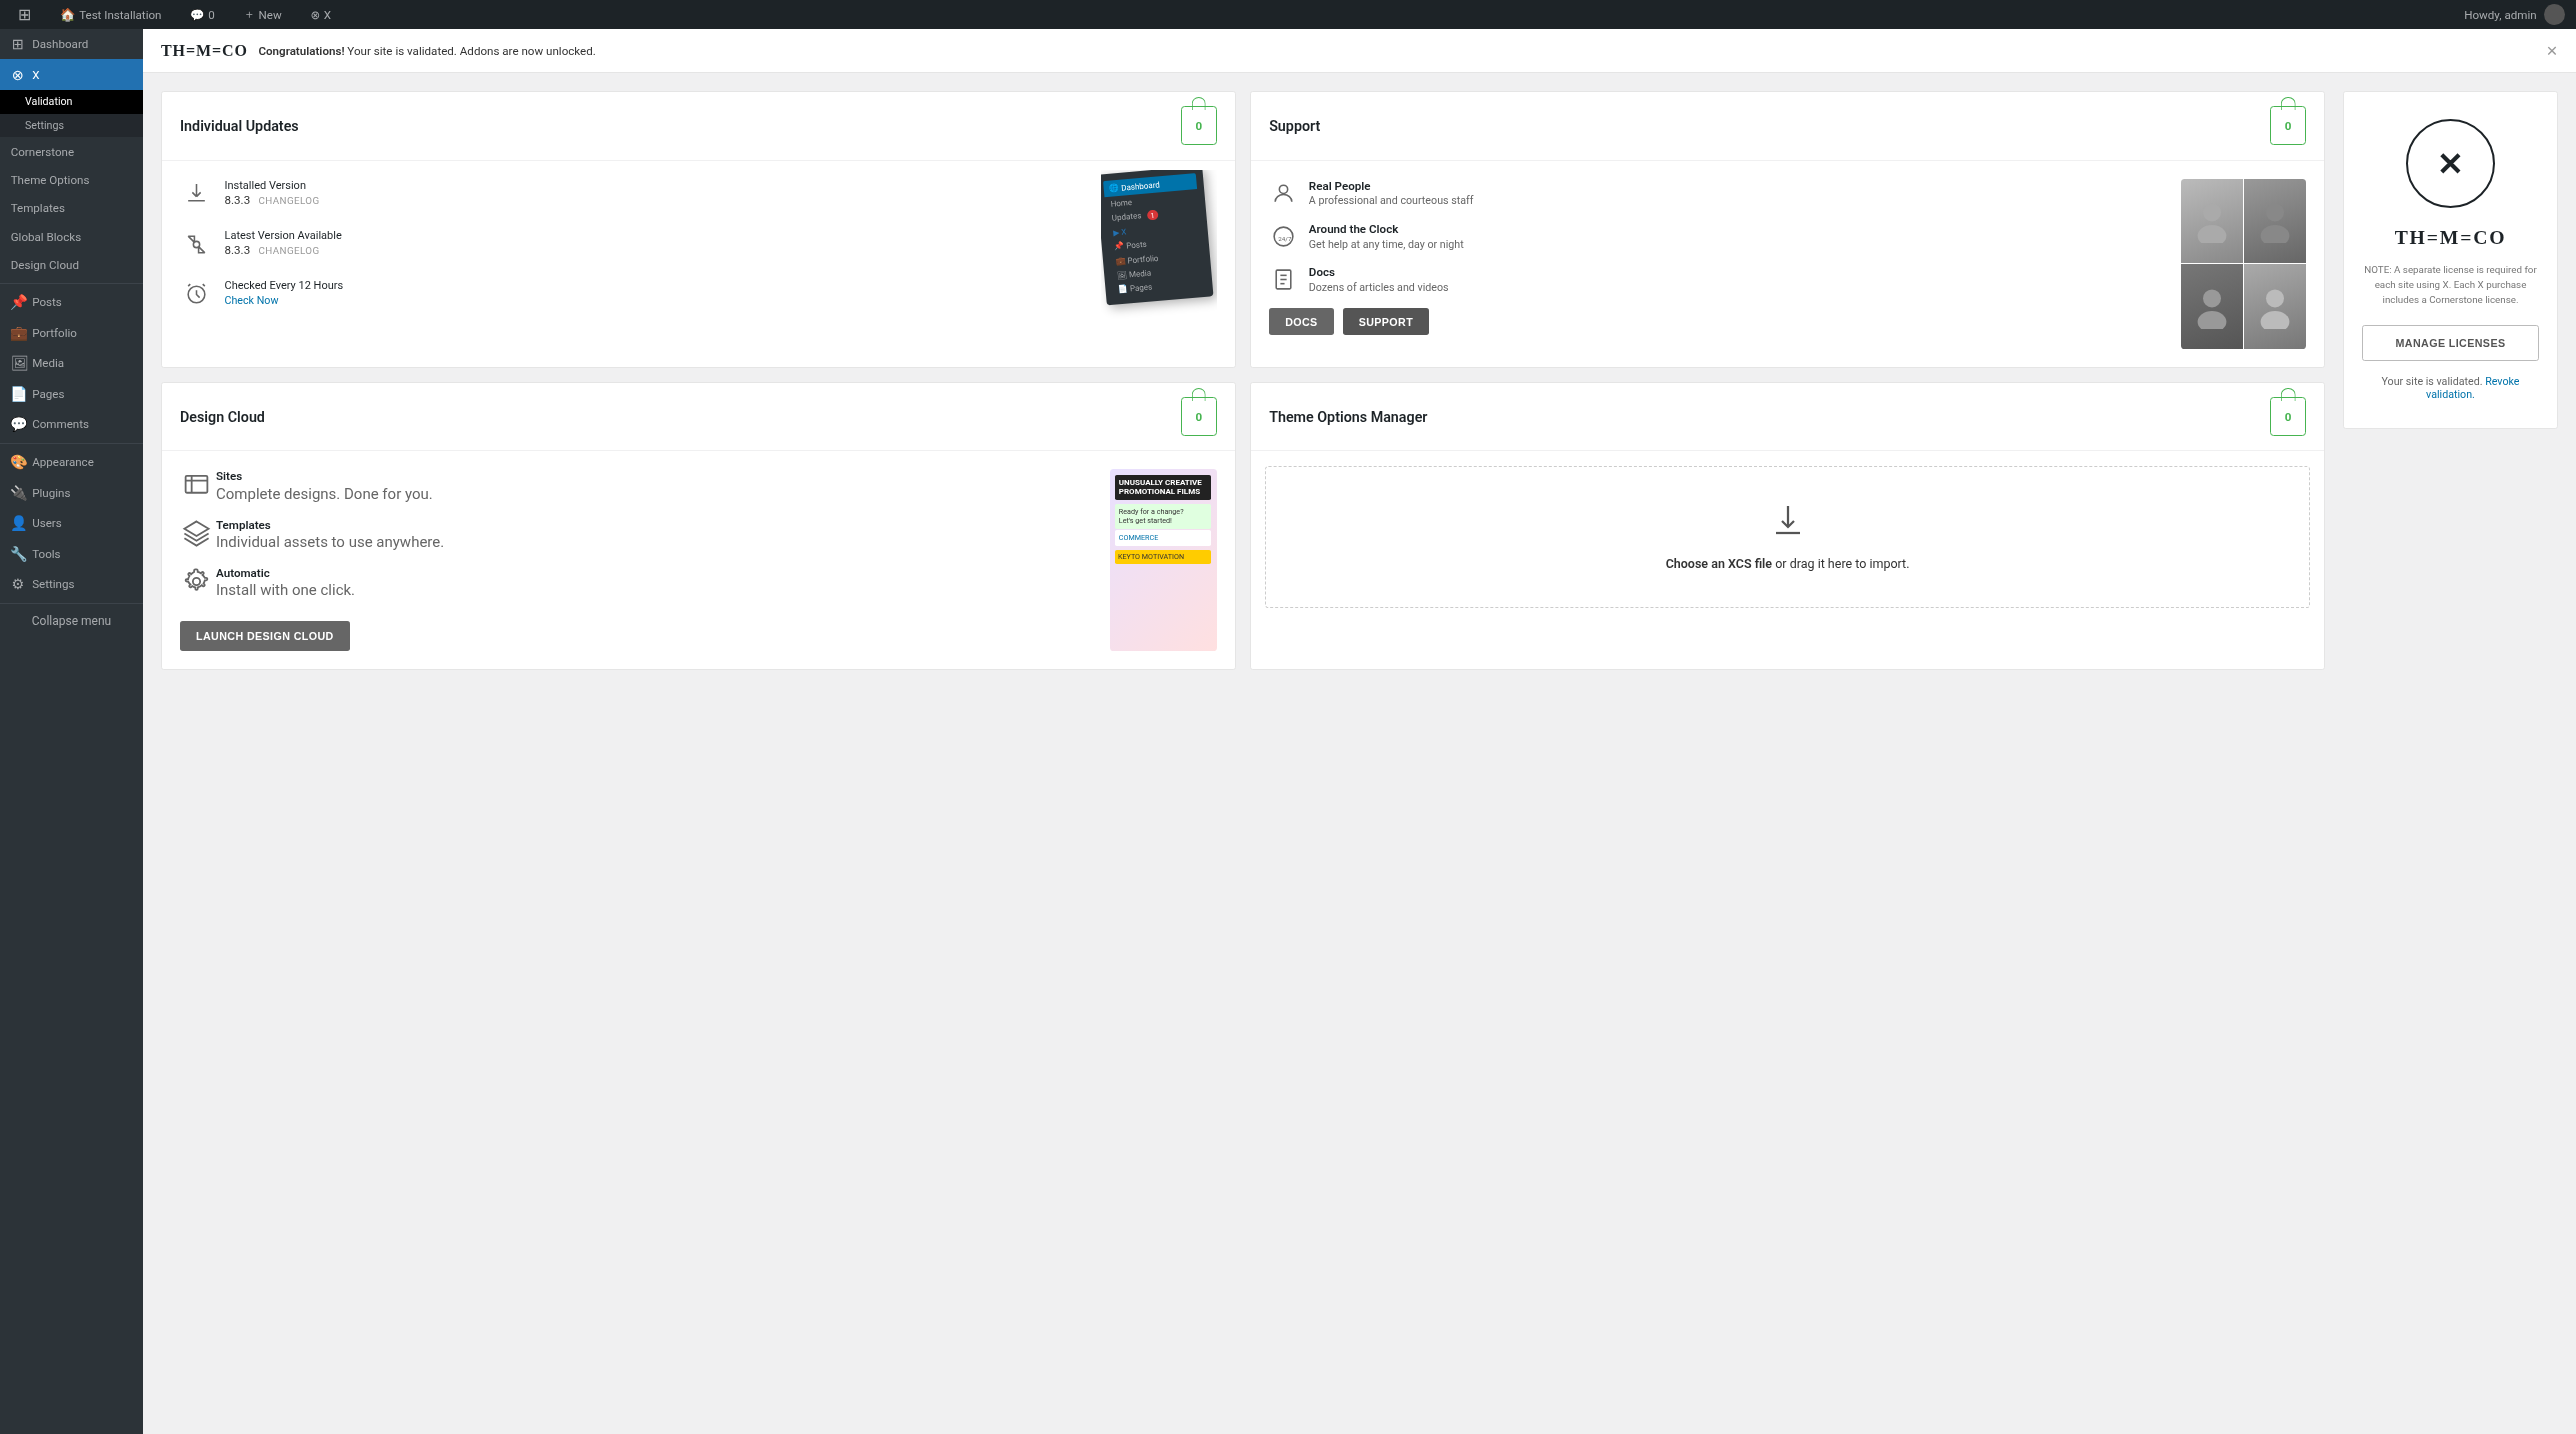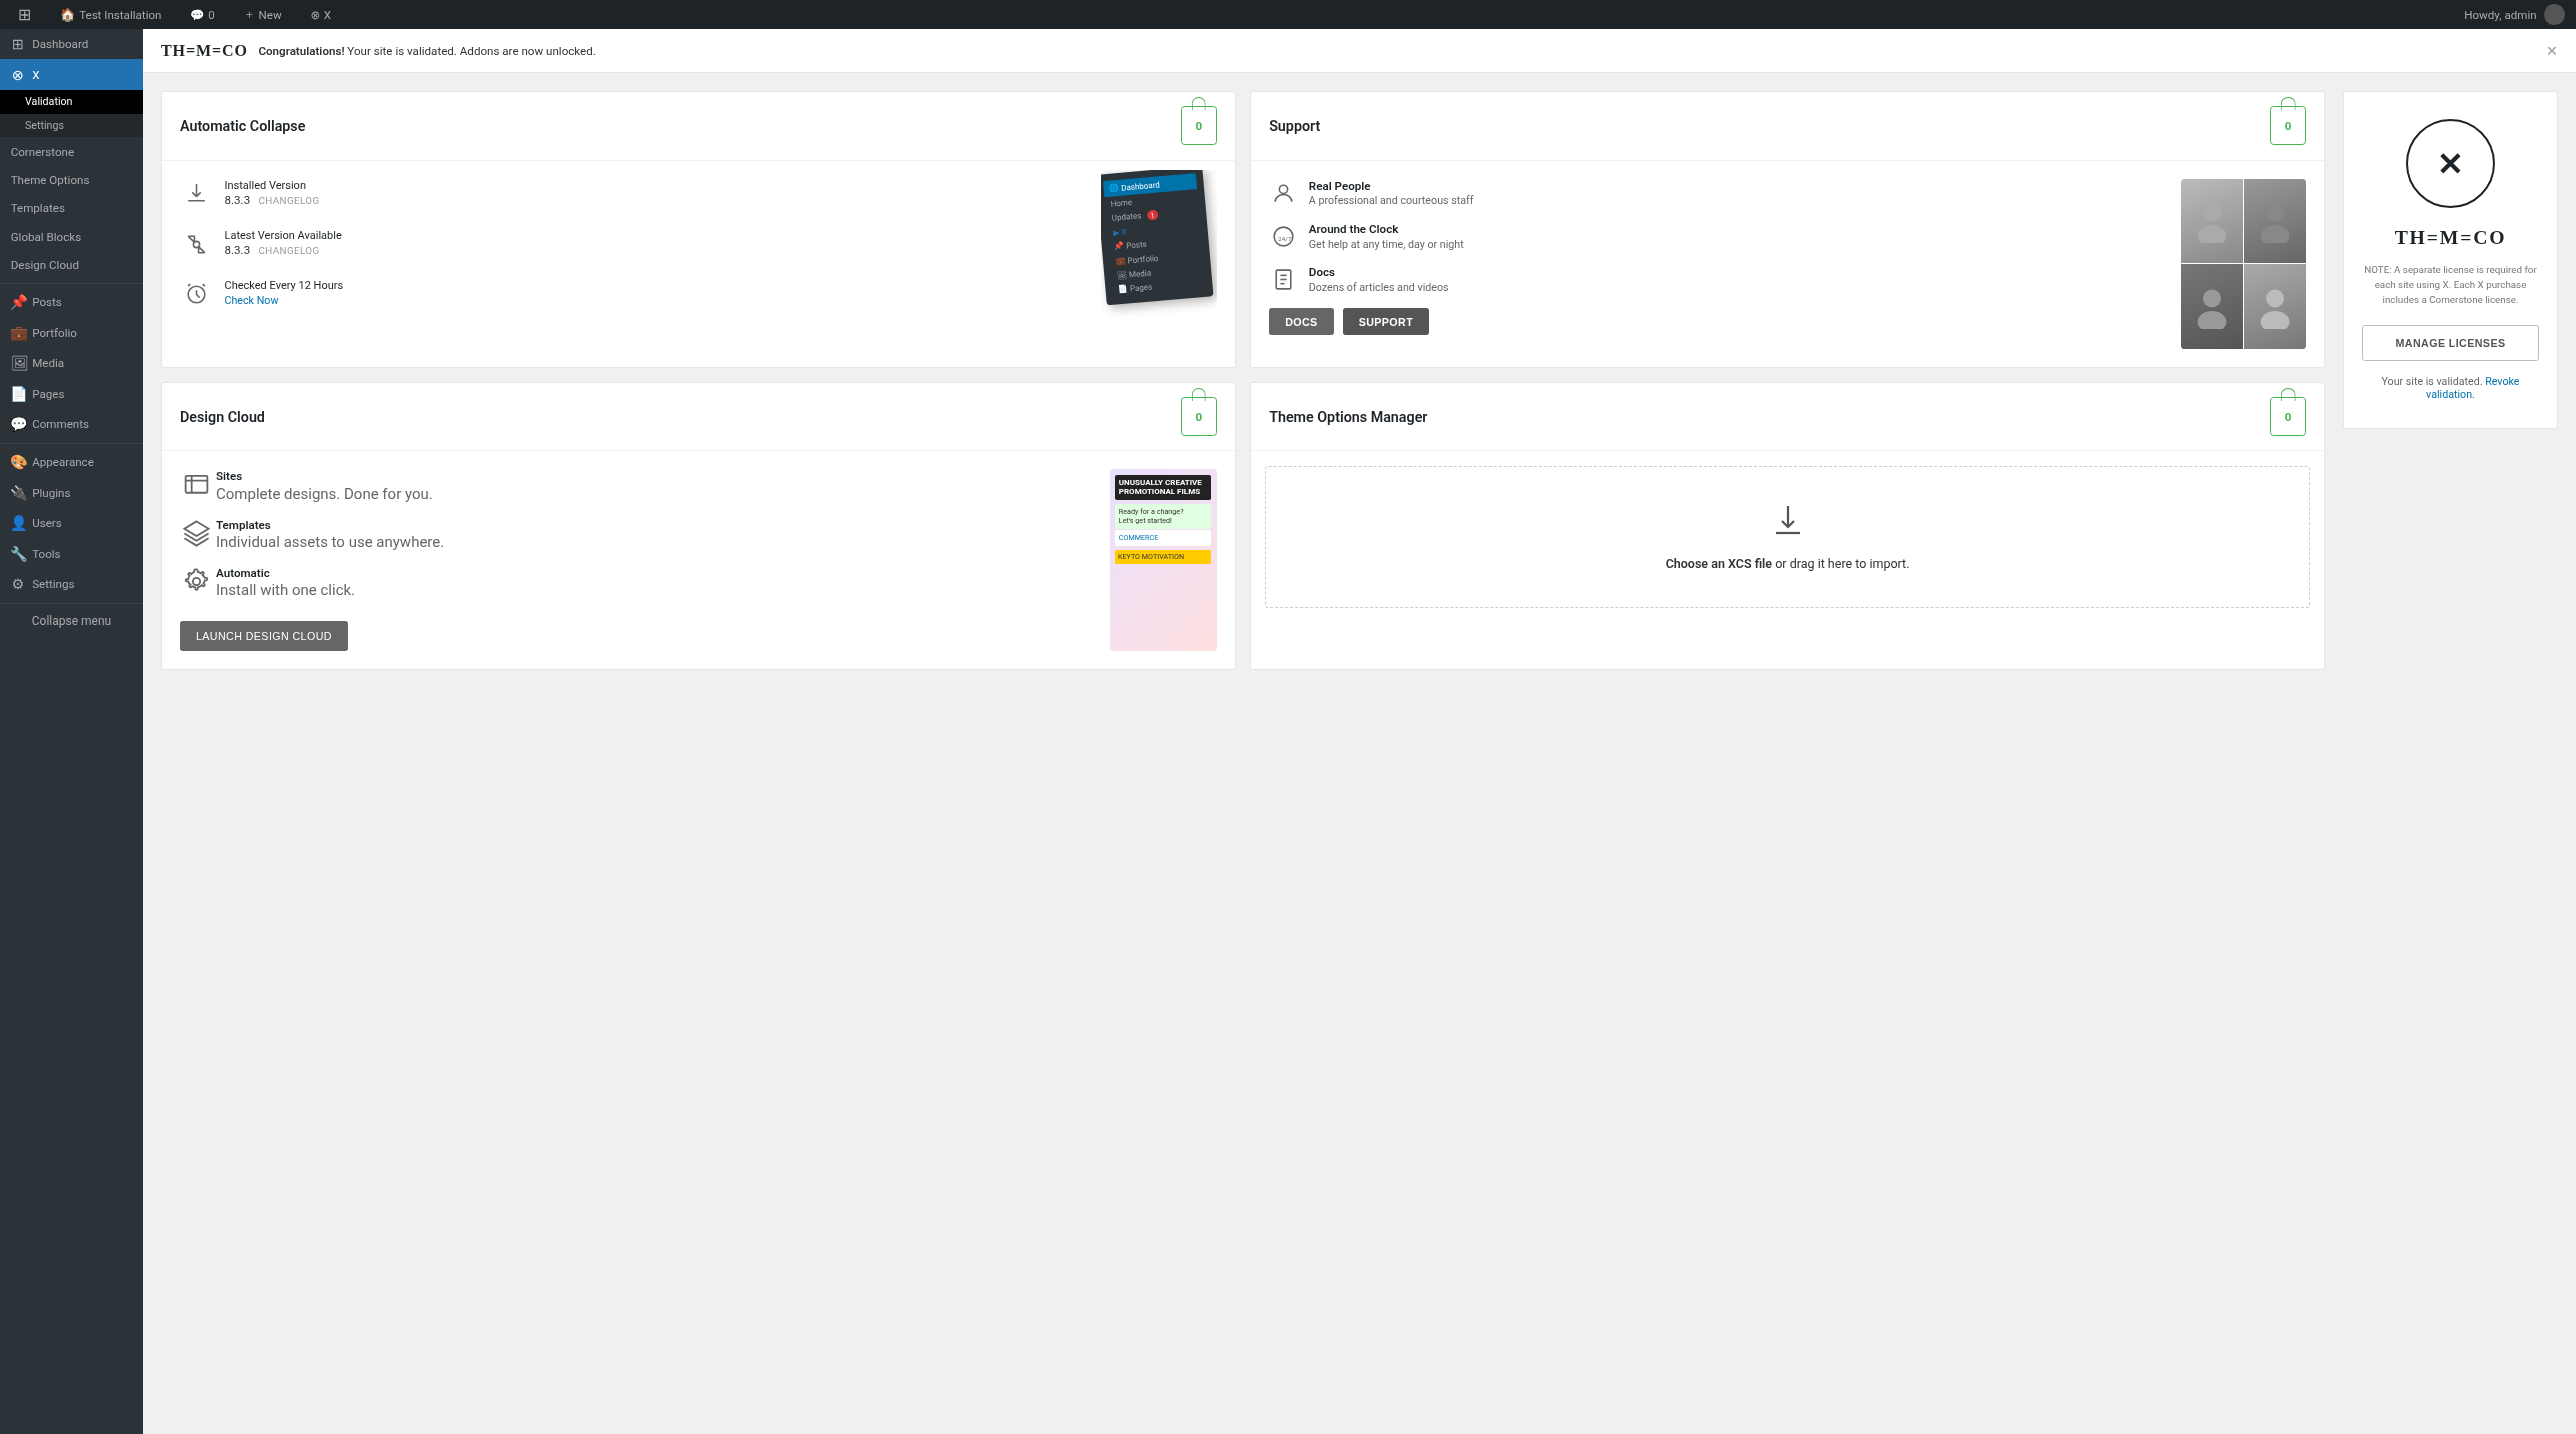--- a/index.html
+++ b/index.html
@@ -212,21 +212,21 @@
       color: #666;
       display: flex;
       align-items: center;
       justify-content: center;
     }
     .design-info h3 { font-size: 11.6px; font-weight: 600; margin-bottom: 1.8px; }
     .design-info p { font-size: 15px; color: #666; }
     .btn-launch {
       padding: 9px 16px;
       font-size: 10.7px;
-      font-weight: 400;
+      font-weight: 700;
       letter-spacing: 0.4px;
       cursor: pointer;
       border: none;
       background: #666;
       color: #fff;
       border-radius: 2.7px;
       text-transform: uppercase;
       margin-top: 7.2px;
     }
 
@@ -478,21 +478,21 @@
         <strong>Congratulations!</strong><span> Your site is validated. Addons are now unlocked.</span>
       </span>
       <button class="close-btn">✕</button>
     </div>
 
     <div class="wrap">
       <div class="main-panels">
 
         <div class="panel-card">
           <div class="panel-header">
-            <h2>Automatic Collapse</h2>
+            <h2>Individual Updates</h2>
             <div class="lock-badge">
               <span class="badge-num">0</span>
             </div>
           </div>
           <div class="panel-body">
             <div class="panel-inner-flex">
               <div class="panel-info">
                 <div class="update-item">
                   <div class="update-icon">
                     <svg viewBox="0 0 24 24" fill="none" stroke="#666" stroke-width="1.5">

